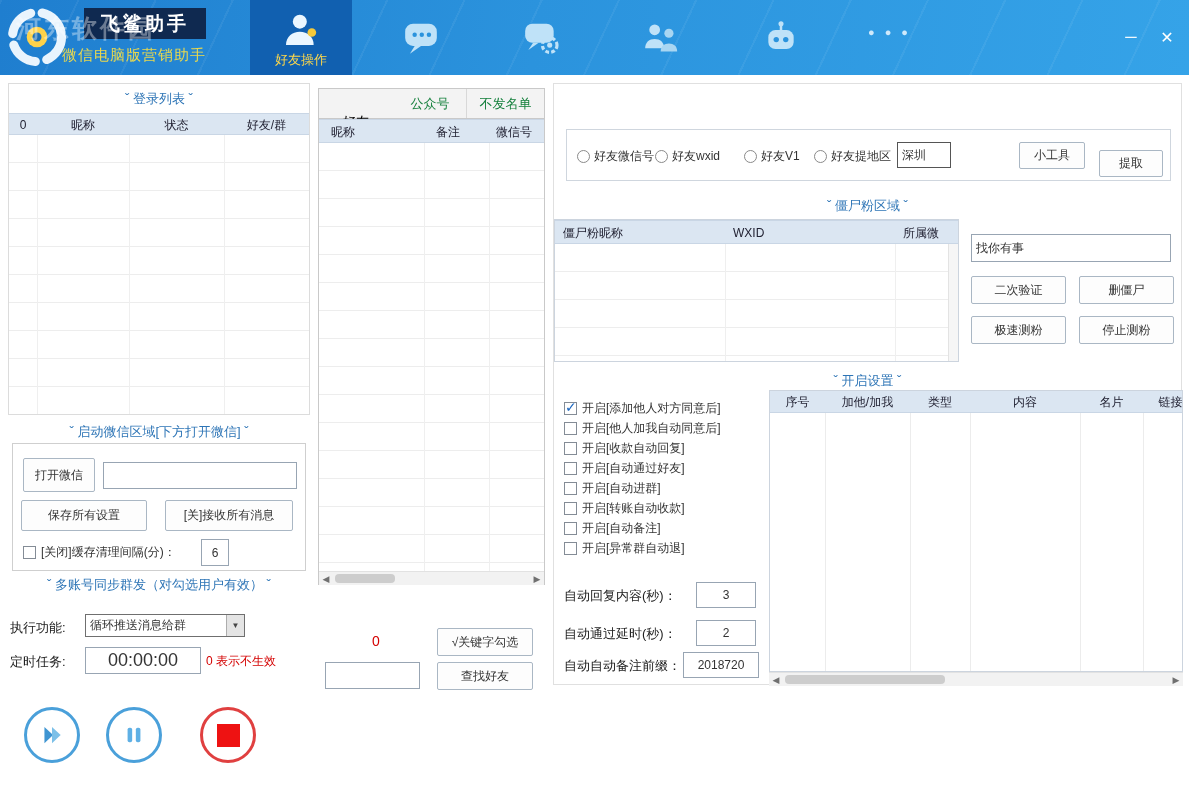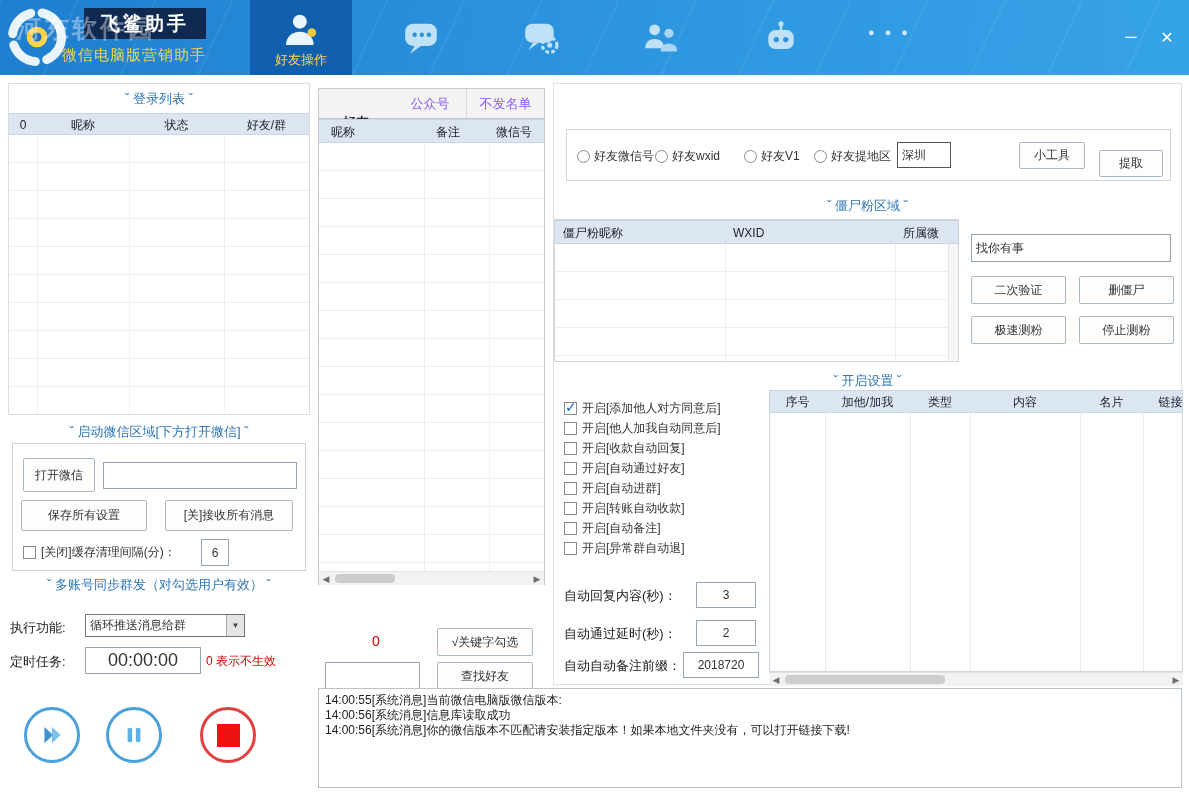--- a/index.html
+++ b/index.html
@@ -61,21 +61,21 @@
   
   .panel-left { position:absolute; left:8px; top:83px; width:302px; height:707px; }
   .loginbox { position:absolute; left:0; top:0; width:302px; height:332px; border:1px solid #dcdcdc; }
   .rows { position:absolute; }
   .launchbox { position:absolute; left:4px; top:360px; width:294px; height:128px; border:1px solid #cfcfcf; }
 
   .panel-mid { position:absolute; left:318px; top:83px; width:227px; height:602px; }
   .midbox { position:absolute; left:0; top:5px; width:227px; height:497px; border:1px solid #c9c9c9; background:#fff; }
   .tabsrow { position:absolute; left:0; top:0; width:100%; height:30px; background:#f3f3f3;
     border-bottom:1px solid #c9c9c9; display:flex; }
-  .tab { display:flex; align-items:center; justify-content:center; font-size:13px; color:#8b5cf6;
+  .tab { display:flex; align-items:center; justify-content:center; font-size:13px; color:#15803d;
     border-right:1px solid #d8d8d8; cursor:pointer; }
   .tab.active { background:#fff; color:#000000; margin-bottom:-1px; border-bottom:1px solid #fff;margin-top:33px; }
 
   .panel-right { position:absolute; left:553px; top:83px; width:629px; height:602px; border:1px solid #e0e0e0; }
   .infobar { position:absolute; left:0; top:0; width:627px; height:30px; border-bottom:1px solid #e6e6e6; }
   .radiobox { position:absolute; left:12px; top:45px; width:605px; height:52px; border:1px solid #cfd6de; }
   .ztable { position:absolute; left:0; top:135px; width:405px; height:143px; border:1px solid #ccd4de; background:#fff; }
   .vscroll { position:absolute; right:0; top:24px; bottom:0; width:10px; background:#f6f6f6; border-left:1px solid #e3e3e3; }
   .rulesbox { position:absolute; left:215px; top:306px; width:414px; height:282px; border:1px solid #ccd4de; background:#fff; overflow:hidden; }
   .rules-body { position:absolute; left:0; top:22px; right:0; bottom:0;
@@ -348,19 +348,14 @@
     </div>
 
     <div class="fieldlabel" style="left:10px;top:503px;">自动回复内容(秒)：</div>
     <input class="inp" style="left: 142px; top: 498px; width: 60px; height: 26px; text-align: center;" value="3">
     <div class="fieldlabel" style="left:10px;top:541px;">自动通过延时(秒)：</div>
     <input class="inp" style="left: 142px; top: 536px; width: 60px; height: 26px; text-align: center;" value="2">
     <div class="fieldlabel" style="left:10px;top:573px;">自动自动备注前缀：</div>
     <input class="inp" style="left: 129px; top: 568px; width: 76px; height: 26px; text-align: center;" value="2018720">
   </div>
 
-  <div class="logpanel">
-    <div class="logline">14:00:55[系统消息]当前微信电脑版微信版本:</div>
-    <div class="logline">14:00:56[系统消息]信息库读取成功</div>
-    <div class="logline">14:00:56[系统消息]你的微信版本不匹配请安装指定版本！如果本地文件夹没有，可以打开链接下载!</div>
-  </div>
 
 </div>
 
 </body></html>

